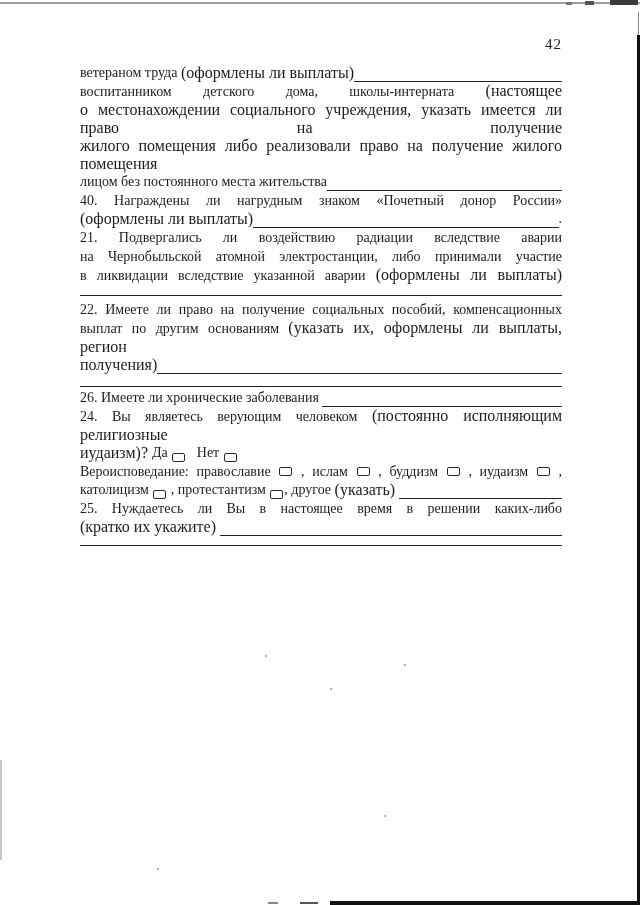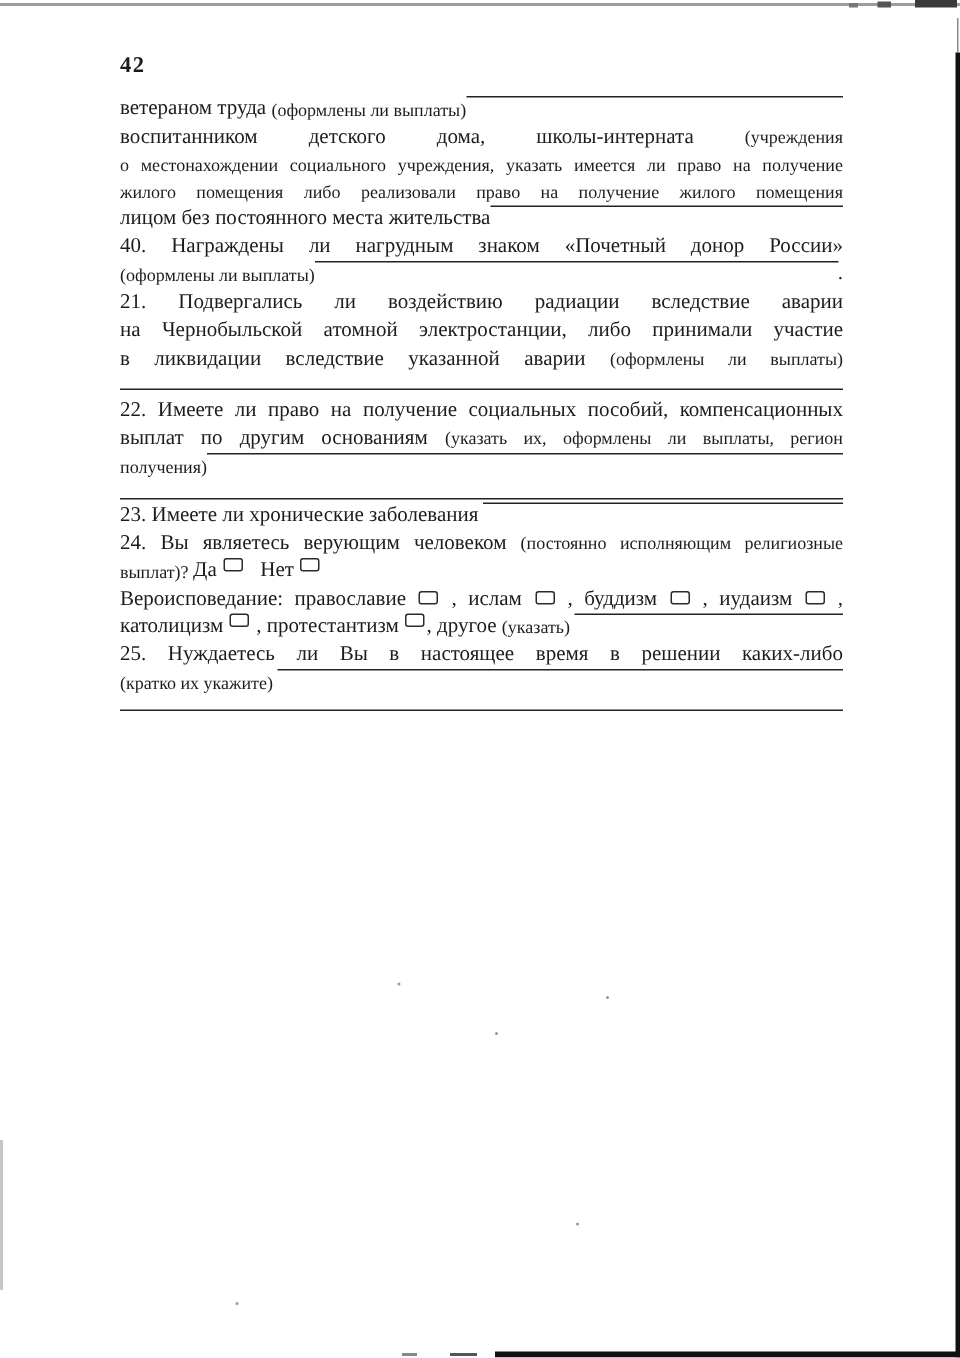--- a/index.html
+++ b/index.html
@@ -1,31 +1,31 @@
 <!DOCTYPE html>
 <html><head>
 <meta charset="utf-8">
 <style>
   * { margin:0; padding:0; box-sizing:border-box; }
   html,body { width:640px; height:905px; }
   body { background:#ffffff; position:relative; overflow:hidden;
          font-family:"Liberation Serif","DejaVu Serif",serif; color:#1c1c1c; }
 
   .page-num { position:absolute; top:36px; left:80px; width:482px;
-              text-align:left; font-size:15px; letter-spacing:1px;font-weight:bold; }
+              text-align:right; font-size:15px; letter-spacing:1px; }
 
   .doc { position:absolute; left:80px; top:64px; width:482px; }
 
   .line { line-height:18px; min-height:18px; }
   .line.justify { text-align:justify; text-align-last:justify; }
-  .line.flex { display:flex; align-items:flex-start; }
+  .line.flex { display:flex; align-items:flex-end; }
   .line.flex span { white-space:pre; }
 
   .t-main  { font-size:14px; }
-  .t-small { font-size:12px;font-family:Liberation Serif, serif; }
+  .t-small { font-size:16px;font-family:Liberation Serif, serif; }
 
   .fill { flex:1 1 auto; min-width:24px; height:1px;
           border-bottom:1.1px solid #222; }
 
   .cb { display:inline-block; width:13px; height:9px;
         border:1.2px solid #2a2a2a; border-radius:2px;
         background:#fff; margin:0 1px; vertical-align:baseline; }
 
   .line.hr { border-bottom:1.1px solid #222; height:0; min-height:0; line-height:0; }
   .line[data-name="q21-answer-underline"] { margin-top:10px; margin-bottom:4px; }
@@ -55,21 +55,21 @@
 <body>
 
 <div class="page-num" data-name="page-number">42</div>
 
 <div class="doc" data-name="document-body">
     <div class="line flex" data-name="line-veteran-labor">
       <span class="t-main" data-name="text-run">ветераном труда </span>
       <span class="t-small" data-name="text-run">(оформлены ли выплаты)</span>
       <span class="fill" data-name="blank-veteran-payments"></span>
     </div>
-    <div class="line justify" data-name="line-orphanage-1"><span class="t-main" data-name="text-run">воспитанником детского дома, школы-интерната </span><span class="t-small" data-name="text-run">(учреждения</span></div>
+    <div class="line justify" data-name="line-orphanage-1"><span class="t-main" data-name="text-run">воспитанником детского дома, школы-интерната </span><span class="t-small" data-name="text-run">(настоящее</span></div>
     <div class="line justify" data-name="line-orphanage-2"><span class="t-small" data-name="text-run">о местонахождении социального учреждения, указать имеется ли право на получение</span></div>
     <div class="line justify" data-name="line-orphanage-3"><span class="t-small" data-name="text-run">жилого помещения либо реализовали право на получение жилого помещения</span></div>
     <div class="line flex" data-name="line-homeless">
       <span class="t-main" data-name="text-run">лицом без постоянного места жительства</span>
       <span class="fill" data-name="blank-homeless"></span>
     </div>
     <div class="line justify" data-name="line-q20-text"><span class="t-main" data-name="text-run">40. Награждены ли нагрудным знаком «Почетный донор России»</span></div>
     <div class="line flex" data-name="line-q20-answer">
       <span class="t-small" data-name="text-run">(оформлены ли выплаты)</span>
       <span class="fill" data-name="blank-q20-payments"></span>
@@ -80,26 +80,26 @@
     <div class="line justify" data-name="line-q21-text-3"><span class="t-main" data-name="text-run">в ликвидации вследствие указанной аварии </span><span class="t-small" data-name="text-run">(оформлены ли выплаты)</span></div>
     <div class="line hr" data-name="q21-answer-underline"></div>
     <div class="line justify" data-name="line-q22-text-1"><span class="t-main" data-name="text-run">22. Имеете ли право на получение социальных пособий, компенсационных</span></div>
     <div class="line justify" data-name="line-q22-text-2"><span class="t-main" data-name="text-run">выплат по другим основаниям </span><span class="t-small" data-name="text-run">(указать их, оформлены ли выплаты, регион</span></div>
     <div class="line flex" data-name="line-q22-answer">
       <span class="t-small" data-name="text-run">получения)</span>
       <span class="fill" data-name="blank-q22-region"></span>
     </div>
     <div class="line hr" data-name="q22-answer-underline"></div>
     <div class="line flex" data-name="line-q23">
-      <span class="t-main" data-name="text-run">23. Имеете ли хронические заболевания </span>
+      <span class="t-main" data-name="text-run">26. Имеете ли хронические заболевания </span>
       <span class="fill" data-name="blank-q23-diseases"></span>
     </div>
     <div class="line justify" data-name="line-q24-text-1"><span class="t-main" data-name="text-run">24. Вы являетесь верующим человеком </span><span class="t-small" data-name="text-run">(постоянно исполняющим религиозные</span></div>
     <div class="line flex" data-name="line-q24-yes-no">
-      <span class="t-small" data-name="text-run">выплат)? </span>
+      <span class="t-small" data-name="text-run">иудаизм)? </span>
       <span class="t-main" data-name="text-run">Да </span>
       <span class="cb" data-name="checkbox-yes"></span>
       <span class="t-main" data-name="text-run">   Нет </span>
       <span class="cb" data-name="checkbox-no"></span>
     </div>
     <div class="line justify" data-name="line-q24-religion-1"><span class="t-main" data-name="text-run">Вероисповедание: православие </span><span class="cb" data-name="checkbox-orthodoxy"></span><span class="t-main" data-name="text-run"> , ислам </span><span class="cb" data-name="checkbox-islam"></span><span class="t-main" data-name="text-run"> , буддизм </span><span class="cb" data-name="checkbox-buddhism"></span><span class="t-main" data-name="text-run"> , иудаизм </span><span class="cb" data-name="checkbox-judaism"></span><span class="t-main" data-name="text-run"> ,</span></div>
     <div class="line flex" data-name="line-q24-religion-2">
       <span class="t-main" data-name="text-run">католицизм </span>
       <span class="cb" data-name="checkbox-catholicism"></span>
       <span class="t-main" data-name="text-run"> , протестантизм </span>

